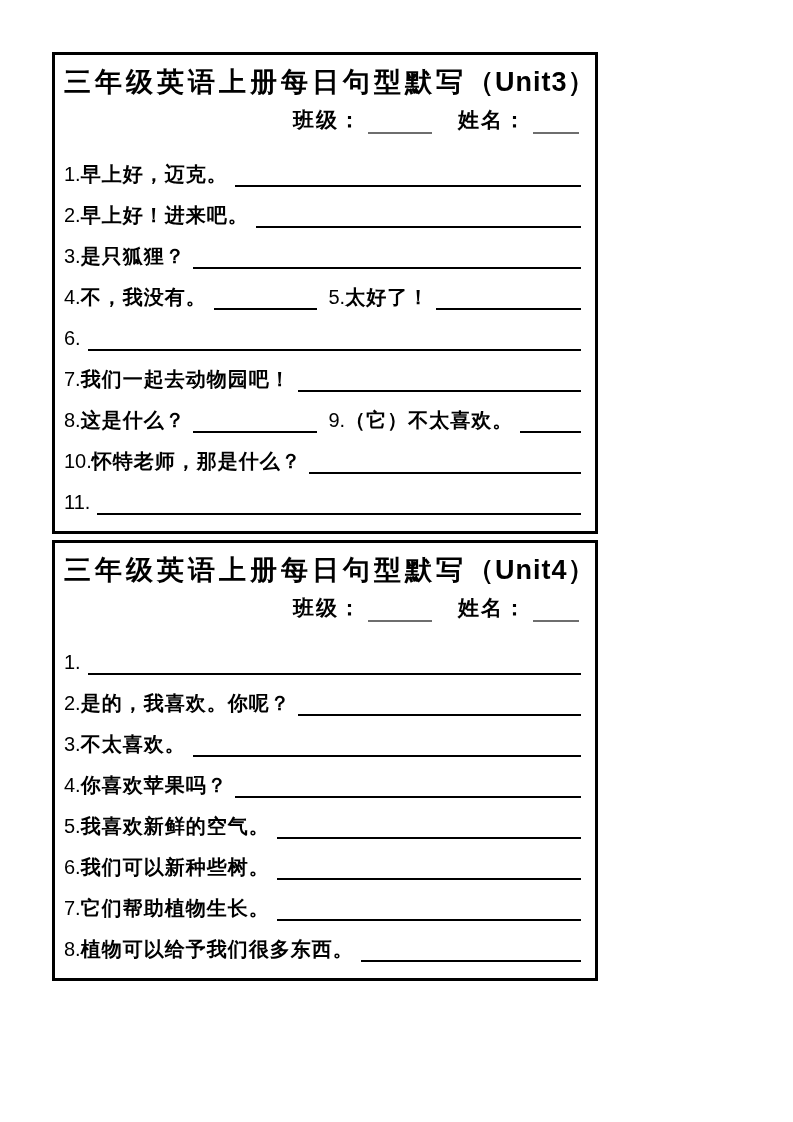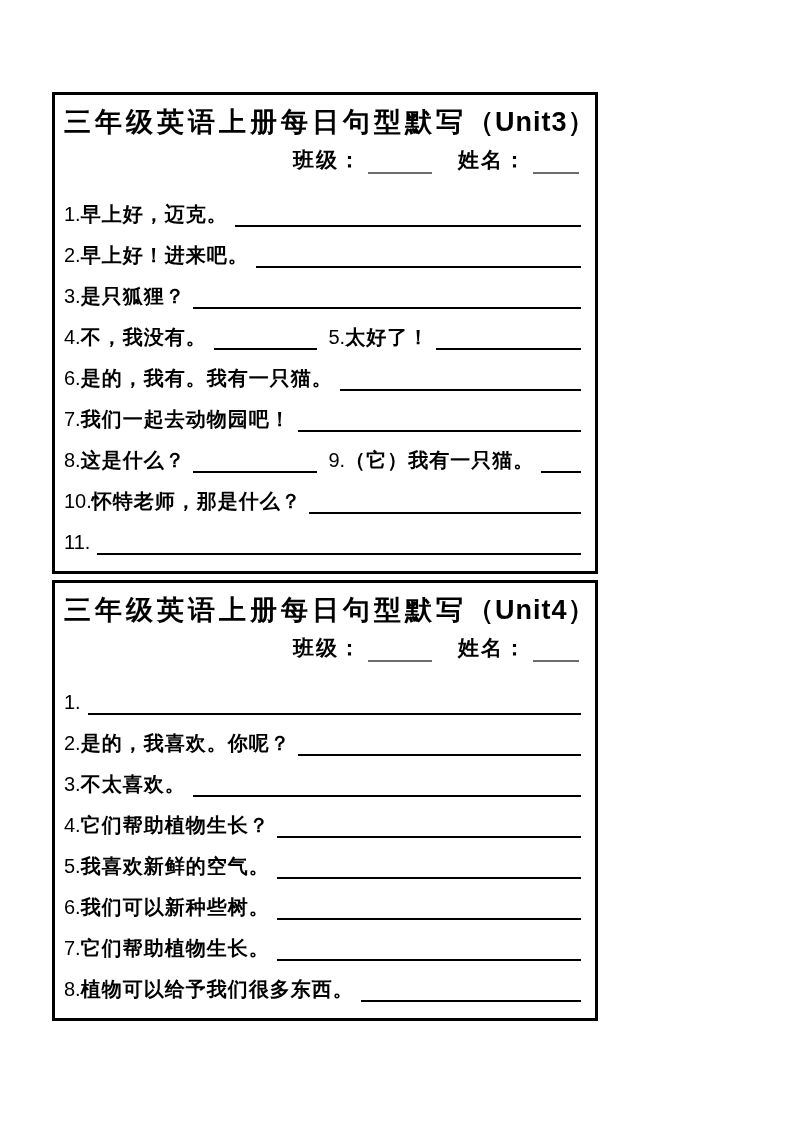--- a/index.html
+++ b/index.html
@@ -12,21 +12,21 @@
     height: 1122px;
     font-family: "Liberation Serif", serif;
     color: #000;
     position: relative;
     overflow: hidden;
   }
   .page {
     box-sizing: border-box;
     width: 647px;
     height: 1122px;
-    padding: 92px 49px 0 52px;
+    padding: 52px 49px 0 52px;
   }
   .unit-box {
     box-sizing: border-box;
     border: 3px solid #000;
     background: #fff;
     padding: 8px 14px 16px 9px;
     margin-bottom: 6px;
   }
   .title {
     margin: 2px 0 6px 0;
@@ -135,40 +135,39 @@
           </div>
           <div class="q-item">
             <span class="q-no">5.</span>
             <span class="q-text">太好了！</span>
             <span class="answer-blank"></span>
           </div>
         </div>
         <div class="row">
           <div class="q-item">
             <span class="q-no">6.</span>
-            <span class="q-text">是的，我有。我有一只猫。</span>
             <span class="answer-blank"></span>
           </div>
         </div>
         <div class="row">
           <div class="q-item">
             <span class="q-no">7.</span>
             <span class="q-text">我们一起去动物园吧！</span>
             <span class="answer-blank"></span>
           </div>
         </div>
         <div class="row">
           <div class="q-item">
             <span class="q-no">8.</span>
             <span class="q-text">这是什么？</span>
             <span class="answer-blank"></span>
           </div>
           <div class="q-item">
             <span class="q-no">9.</span>
-            <span class="q-text">（它）我有一只猫。</span>
+            <span class="q-text">（它）不太喜欢。</span>
             <span class="answer-blank"></span>
           </div>
         </div>
         <div class="row">
           <div class="q-item">
             <span class="q-no">10.</span>
             <span class="q-text">怀特老师，那是什么？</span>
             <span class="answer-blank"></span>
           </div>
         </div>
@@ -205,21 +204,21 @@
         <div class="row">
           <div class="q-item">
             <span class="q-no">3.</span>
             <span class="q-text">不太喜欢。</span>
             <span class="answer-blank"></span>
           </div>
         </div>
         <div class="row">
           <div class="q-item">
             <span class="q-no">4.</span>
-            <span class="q-text">它们帮助植物生长？</span>
+            <span class="q-text">你喜欢苹果吗？</span>
             <span class="answer-blank"></span>
           </div>
         </div>
         <div class="row">
           <div class="q-item">
             <span class="q-no">5.</span>
             <span class="q-text">我喜欢新鲜的空气。</span>
             <span class="answer-blank"></span>
           </div>
         </div>

